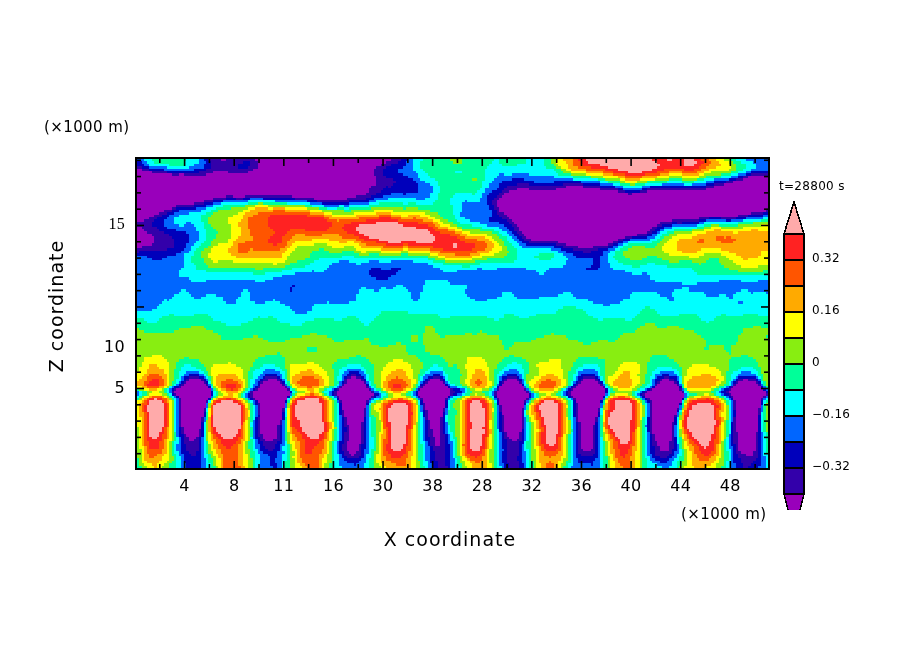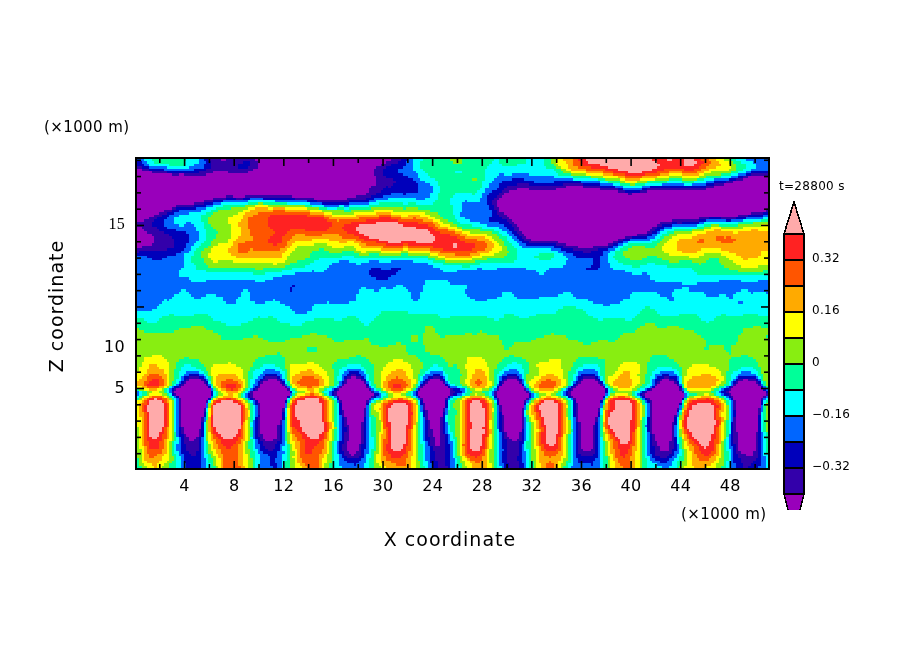--- a/index.html
+++ b/index.html
@@ -75,24 +75,24 @@
       <rect x="6" y="164" width="20" height="26" fill="#00ff99" stroke="#000" stroke-width="1.6"></rect>
       <rect x="6" y="190" width="20" height="26" fill="#00ffff" stroke="#000" stroke-width="1.6"></rect>
       <rect x="6" y="216" width="20" height="26" fill="#0066ff" stroke="#000" stroke-width="1.6"></rect>
       <rect x="6" y="242" width="20" height="26" fill="#0000bb" stroke="#000" stroke-width="1.6"></rect>
       <rect x="6" y="268" width="20" height="26" fill="#3300aa" stroke="#000" stroke-width="1.6"></rect>
       <polygon points="6,294 26,294 16,334" fill="#9900bb" stroke="#000" stroke-width="1.6"></polygon>
     </svg>
 
 <div class="txt xtick" style="left: 164.609px;">4</div>
     <div class="txt xtick" style="left: 214.219px;">8</div>
-    <div class="txt xtick" style="left: 263.828px;">12</div>
+    <div class="txt xtick" style="left: 263.828px;">11</div>
     <div class="txt xtick" style="left: 313.438px;">16</div>
     <div class="txt xtick" style="left: 363.047px;">30</div>
-    <div class="txt xtick" style="left: 412.656px;">24</div>
+    <div class="txt xtick" style="left: 412.656px;">38</div>
     <div class="txt xtick" style="left: 462.266px;">28</div>
     <div class="txt xtick" style="left: 511.875px;">32</div>
     <div class="txt xtick" style="left: 561.484px;">36</div>
     <div class="txt xtick" style="left: 611.094px;">40</div>
     <div class="txt xtick" style="left: 660.703px;">44</div>
     <div class="txt xtick" style="left: 710.312px;">48</div>
     <div class="txt ytick" style="left: 85px; top: 378.49px;">5</div>
     <div class="txt ytick" style="left: 85px; top: 313px; margin-top: 24px;">10</div>
     <div class="txt ytick" style="left: 85px; top: 215.469px; font-family: Liberation Serif, serif;">15</div>
     <svg width="904" height="654" style="position:absolute;left:0;top:0;pointer-events:none">

